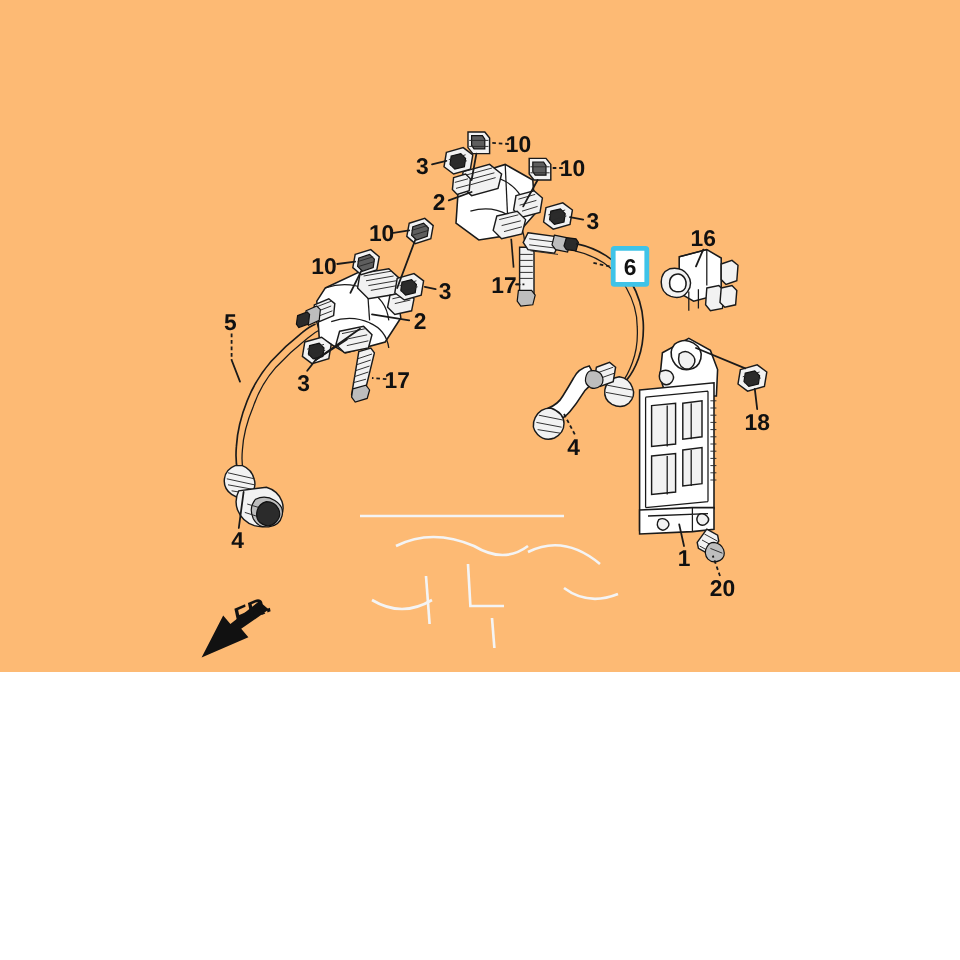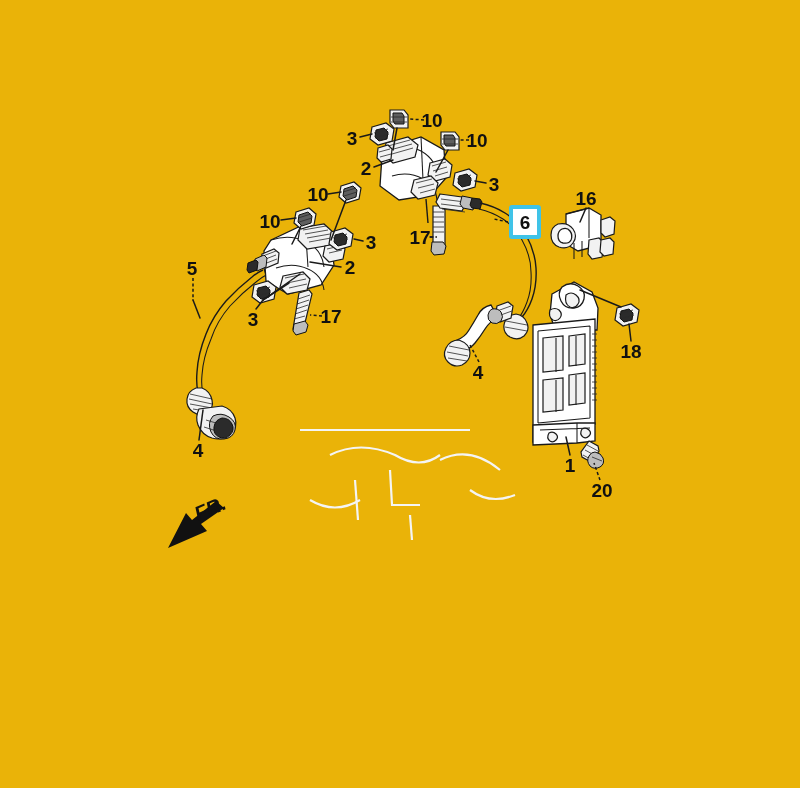--- a/index.html
+++ b/index.html
@@ -7,22 +7,22 @@
     margin: 0;
     padding: 0;
     background: #ffffff;
   }
   body {
     font-family: "Liberation Sans", sans-serif;
   }
   #stage {
     position: relative;
     width: 800px;
-    height: 788px;
-    background: #eab308;
+    height: 560px;
+    background: #fdba74;
     overflow: hidden;
   }
   #diagram-svg {
     position: absolute;
     left: 0;
     top: 0;
     width: 800px;
     height: 800px;
     display: block;
   }

